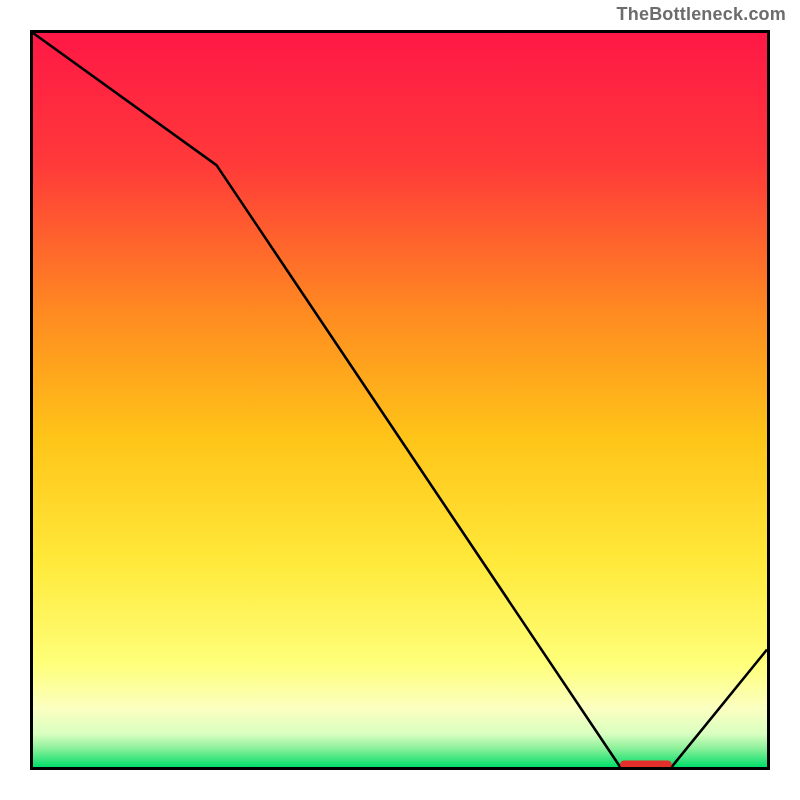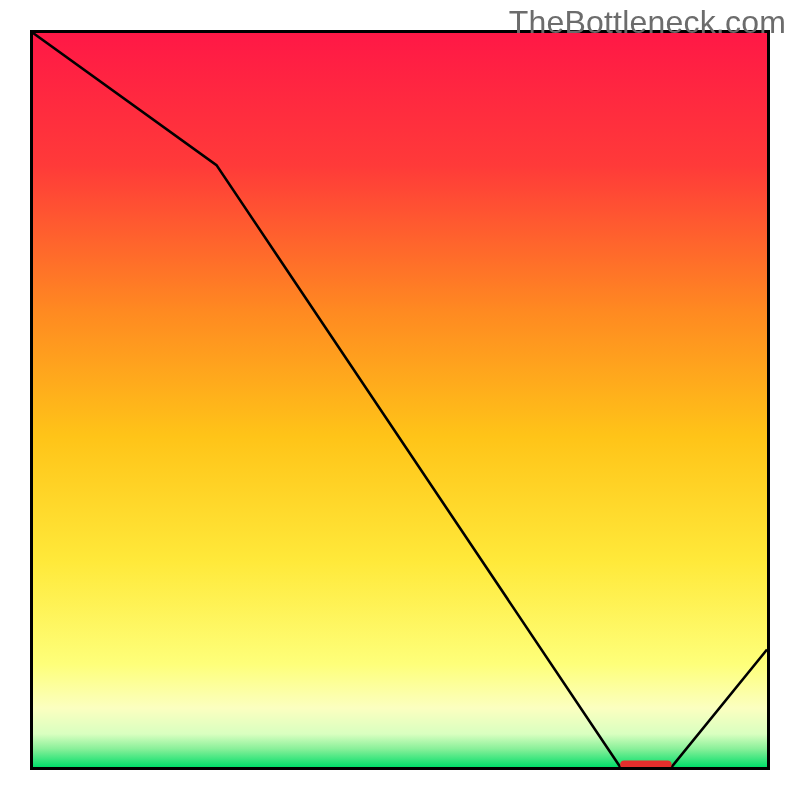--- a/index.html
+++ b/index.html
@@ -14,22 +14,22 @@
   .stage {
     position: relative;
     width: 800px;
     height: 800px;
   }
   .watermark {
     position: absolute;
     top: 4px;
     right: 14px;
     color: #6c6c6c;
-    font-size: 32px;
-    font-weight: 400;
+    font-size: 18px;
+    font-weight: 700;
     letter-spacing: 0.2px;
     z-index: 5;
   }
   .plot {
     position: absolute;
     left: 30px;
     top: 30px;
     width: 740px;
     height: 740px;
     border: 3px solid #000;

